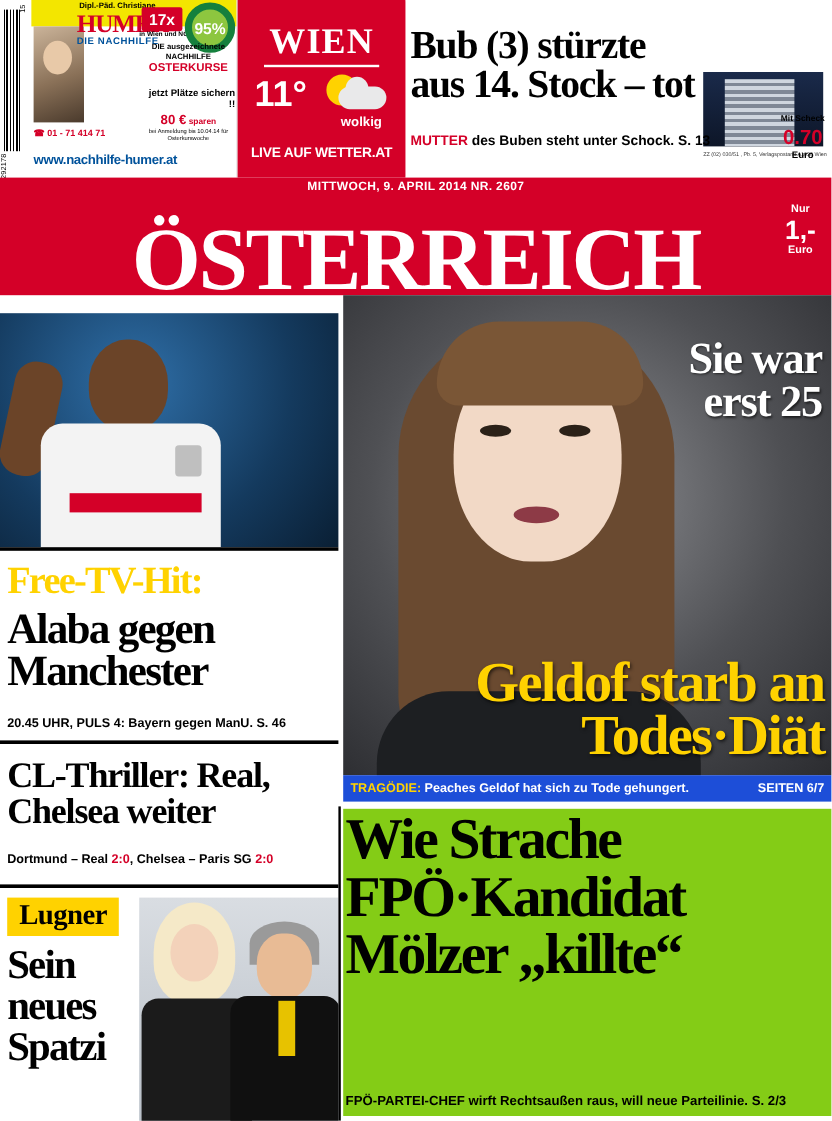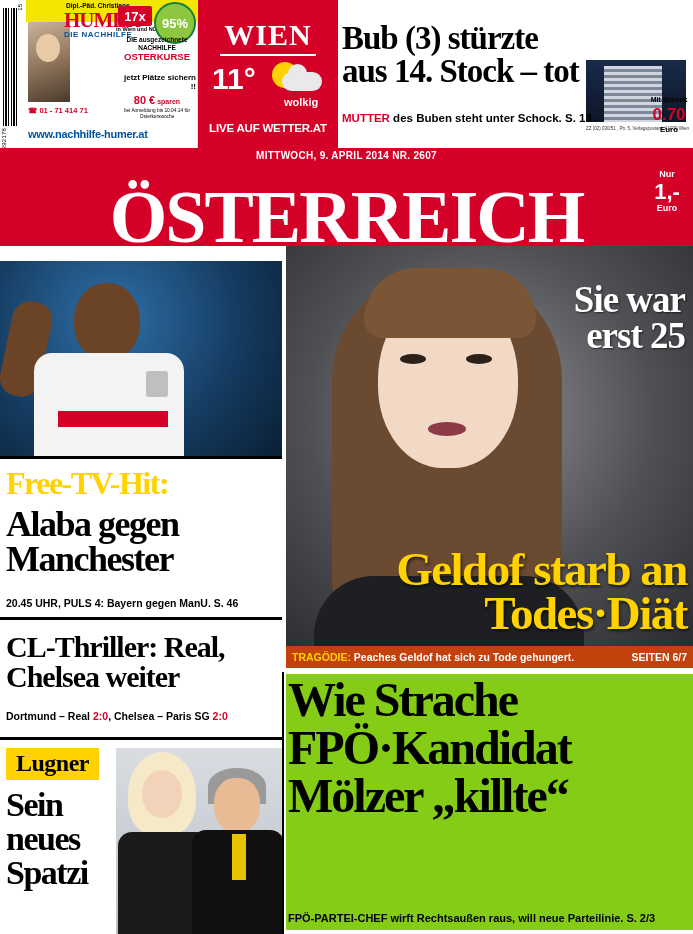--- a/index.html
+++ b/index.html
@@ -48,21 +48,21 @@
     position: absolute; left: 2px; top: 22px; width: 42px; height: 80px;
     background: linear-gradient(160deg,#cbb49a 0%, #8a7158 55%, #4a3a2c 100%);
   }
   .ad .photo:after {
     content: ""; position: absolute; left: 8px; top: 12px; width: 24px; height: 28px;
     border-radius: 50%; background: #e8c9a8;
   }
   .ad .badge {
     position: absolute; left: 128px; top: 2px; width: 42px; height: 42px; border-radius: 50%;
     background: #8dc63f; color: #fff; font-size: 13px; font-weight: bold;
-    display: flex; align-items: center; justify-content: center; border: 2px solid #15803d;
+    display: flex; align-items: center; justify-content: center; border: 6px solid #15803d;
   }
   .ad .pill {
     position: absolute; left: 92px; top: 6px; width: 34px; height: 20px;
     background: #d40028; color: #fff; font-size: 13px; font-weight: bold;
     display: flex; align-items: center; justify-content: center; border-radius: 2px; text-align: center;
   }
   .ad .pill-sub { position: absolute; left: 90px; top: 26px; font-size: 5.5px; color: #000; font-weight: bold; }
   .ad .blk1 { position: absolute; left: 92px; top: 36px; width: 78px; font-size: 6.5px; line-height: 1.2; color: #000; font-weight: bold; text-align: center; }
   .ad .oster { position: absolute; left: 92px; top: 52px; width: 78px; font-size: 9.5px; line-height: 1.1; color: #d40028; font-weight: bold; text-align: center; }
   .ad .jetzt { position: absolute; left: 92px; top: 73px; width: 78px; font-size: 8px; line-height: 1.15; color: #000; font-weight: bold; text-align: right; }
@@ -288,21 +288,21 @@
     text-shadow: 1px 1px 2px rgba(0,0,0,.6);
   }
   .peaches h1 {
     position: absolute; right: 6px; bottom: 10px; width: 300px; text-align: right;
     font-family: "Liberation Serif", serif; font-weight: bold; color: #ffd200;
     font-size: 47px; line-height: .95; letter-spacing: -1.5px;
     text-shadow: 1px 2px 3px rgba(0,0,0,.65);
   }
   .capbar {
     position: absolute; left: 4px; top: 400px; width: 407px; height: 22px;
-    background: #c2410c; color: #fff; font-size: 10.5px; font-weight: bold;
+    background: #1d4ed8; color: #fff; font-size: 10.5px; font-weight: bold;
     display: flex; align-items: center; justify-content: space-between;
     padding: 0 6px;
   }
   .capbar .lead { color: #ffd200; }
 
   .strache {
     position: absolute; left: 4px; top: 428px; width: 407px; height: 256px; background: #84cc16;
   }
   .strache h1 {
     position: absolute; left: 2px; top: 2px; width: 405px;

